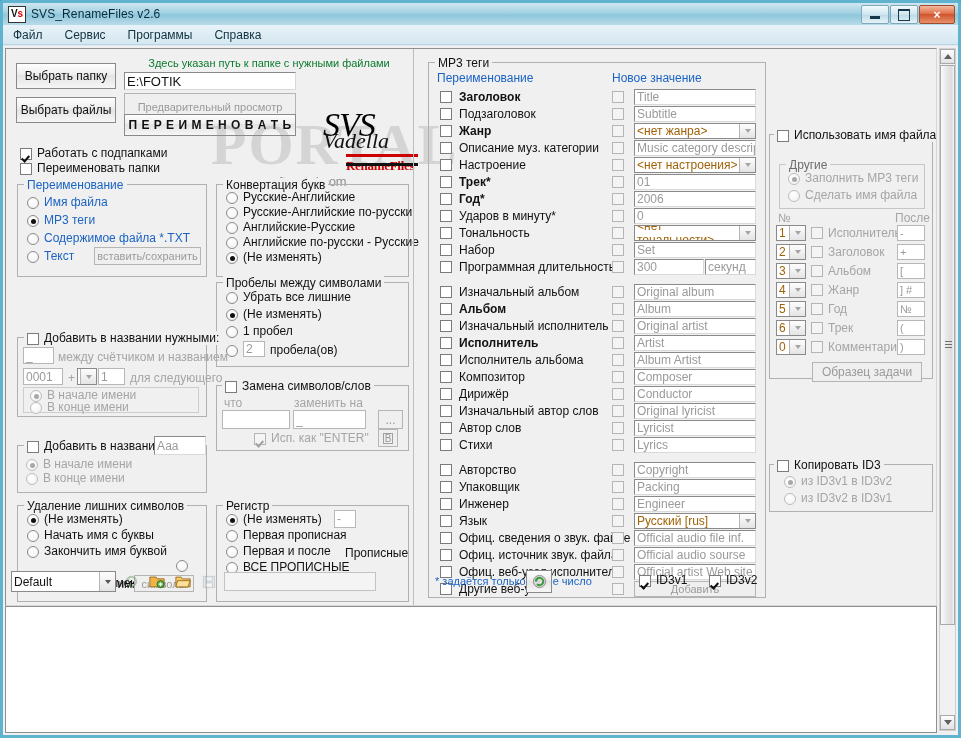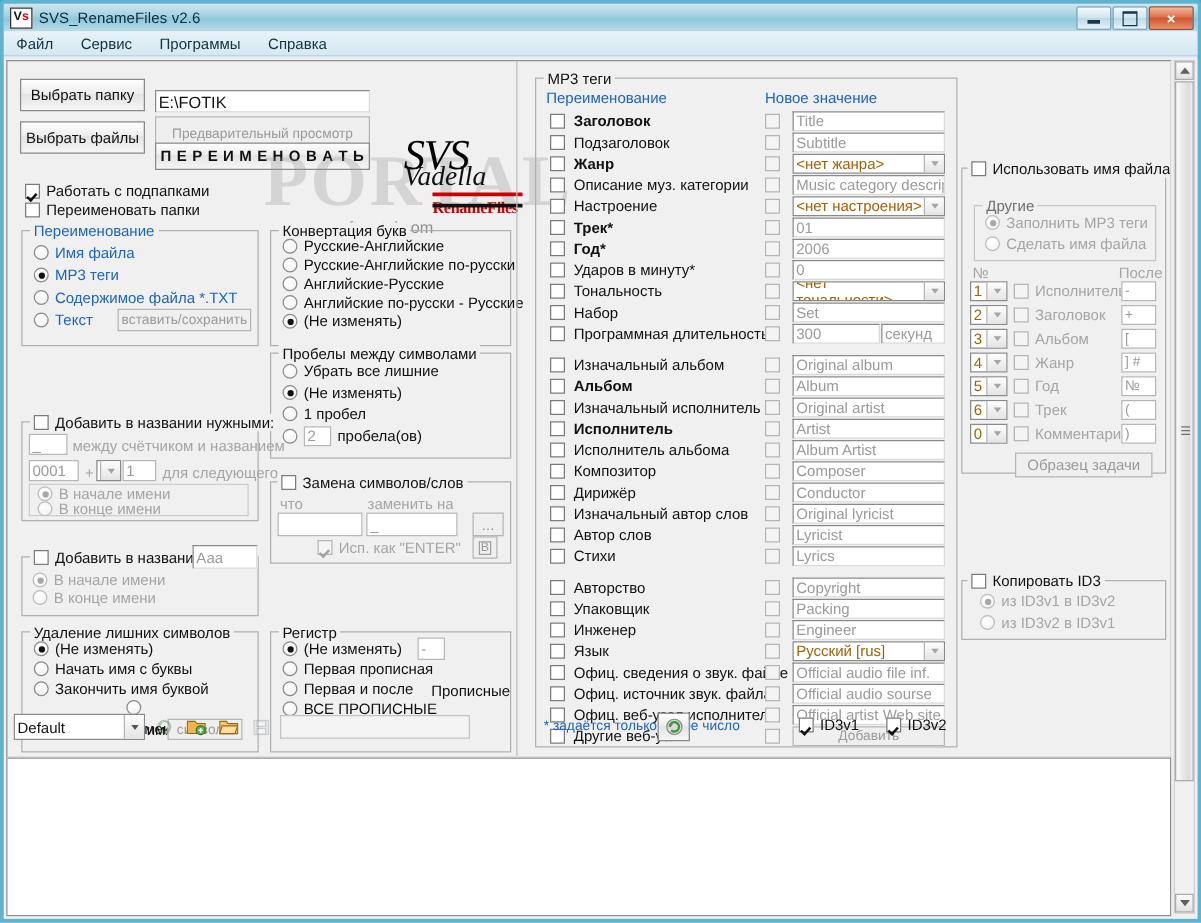--- a/index.html
+++ b/index.html
@@ -131,21 +131,21 @@
   }
   .rb.on::after{
     content:"";position:absolute;left:2.5px;top:2.5px;width:5px;height:5px;border-radius:50%;background:#111;
   }
   .rb.dis{border-color:#bdbdbd;}
   .rb.dis.on::after{background:#a8a8a8;}
   .lbl{font-size:12px;color:#111;white-space:nowrap;}
   .lbl.dis{color:#a5a5a5;}
   .lbl.blue{color:#1b63c4;}
   .lbl.bold{font-weight:bold;}
-  .row{position:absolute;display:flex;align-items:center;gap:5px;white-space:nowrap;}
+  .row{position:absolute;display:flex;align-items:flex-end;gap:5px;white-space:nowrap;}
   .combo{
     background:#fff;border:1px solid #8a8a8a;box-sizing:border-box;
     display:flex;align-items:center;font-size:12px;color:#111;padding-left:2px;overflow:hidden;
   }
   .combo .arw{
     margin-left:auto;width:15px;align-self:stretch;
     background:linear-gradient(to bottom,#fdfdfd,#e4e4e4);
     border-left:1px solid #b5b5b5;display:flex;align-items:center;justify-content:center;
   }
   .combo .arw .tri{width:0;height:0;border-left:3.5px solid transparent;border-right:3.5px solid transparent;border-top:4px solid #555;}
@@ -232,20 +232,21 @@
 
     <div id="pane">
 
       <div class="btn" style="left:10px;top:14px;width:100px;height:26px;position:absolute;">
           <span>Выбрать папку</span>
         </div>
       <div class="btn" style="left:10px;top:48px;width:100px;height:26px;position:absolute;">
           <span>Выбрать файлы</span>
         </div>
 
+      <div style="position:absolute;left:118px;top:8px;width:290px;text-align:center;font-size:11px;color:#0b7a2e;">Здесь указан путь к папке с нужными файлами</div>
       <div class="tf" style="position:absolute;left:118px;top:23px;width:172px;height:18px;font-size:13px;">E:\FOTIK</div>
       <div class="btn disabled" style="position:absolute;left:118px;top:44px;width:172px;height:28px;font-size:11px;">
           <span>Предварительный просмотр</span>
         </div>
       <div class="btn" style="position:absolute;left:118px;top:65px;width:172px;height:22px;font-size:12px;font-weight:bold;letter-spacing:.5px;">
           <span>П Е Р Е И М Е Н О В А Т Ь</span>
         </div>
 
       <div id="wmbig">PORTAL</div>
       <div id="wm">

